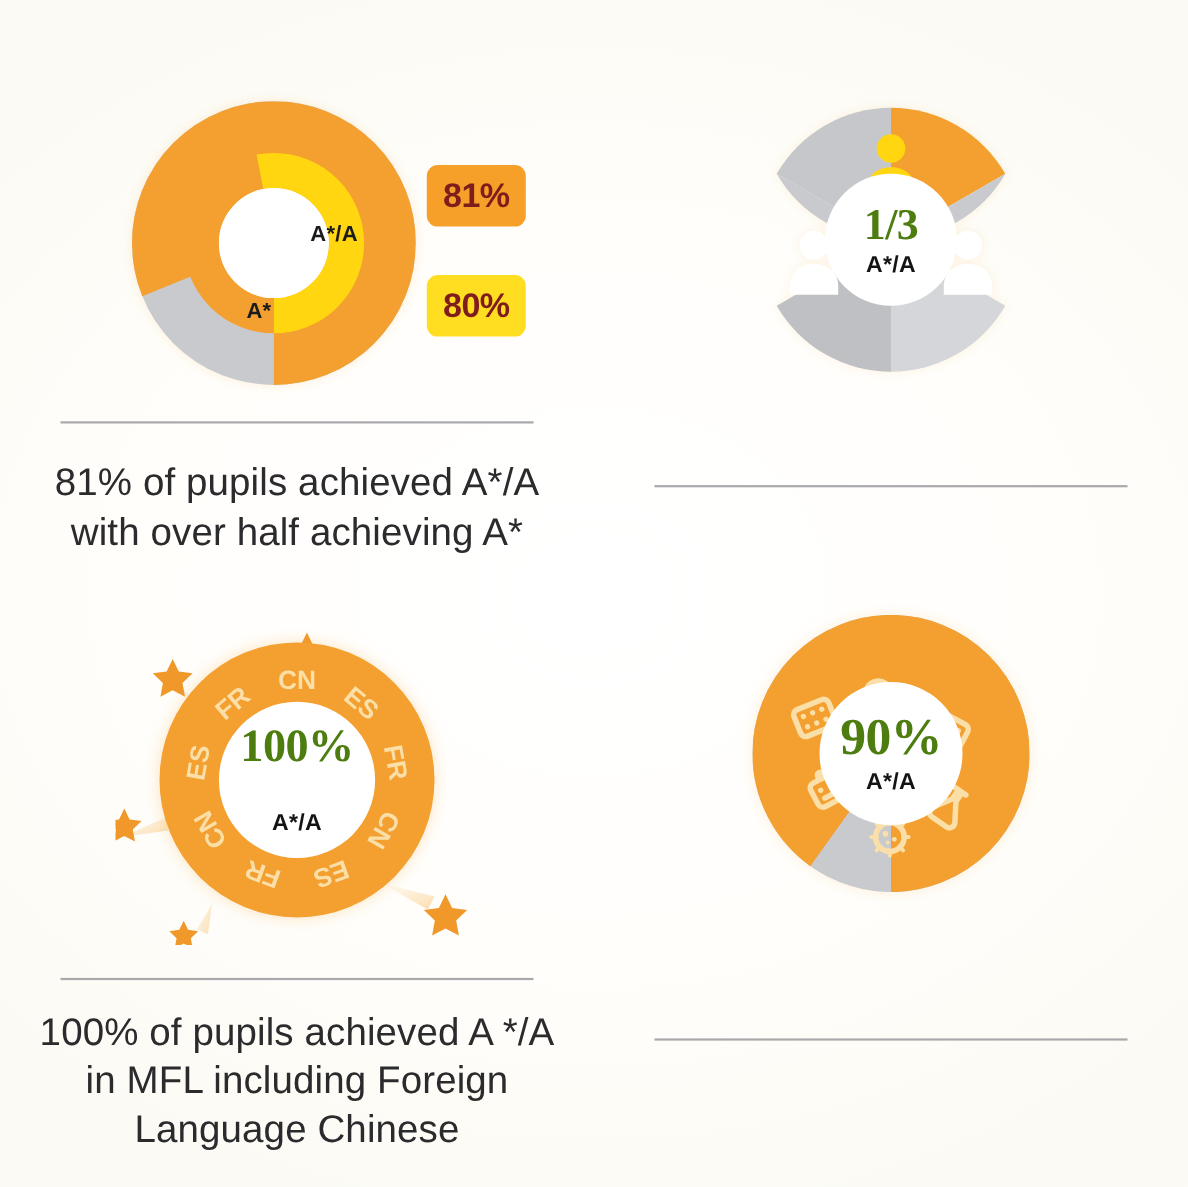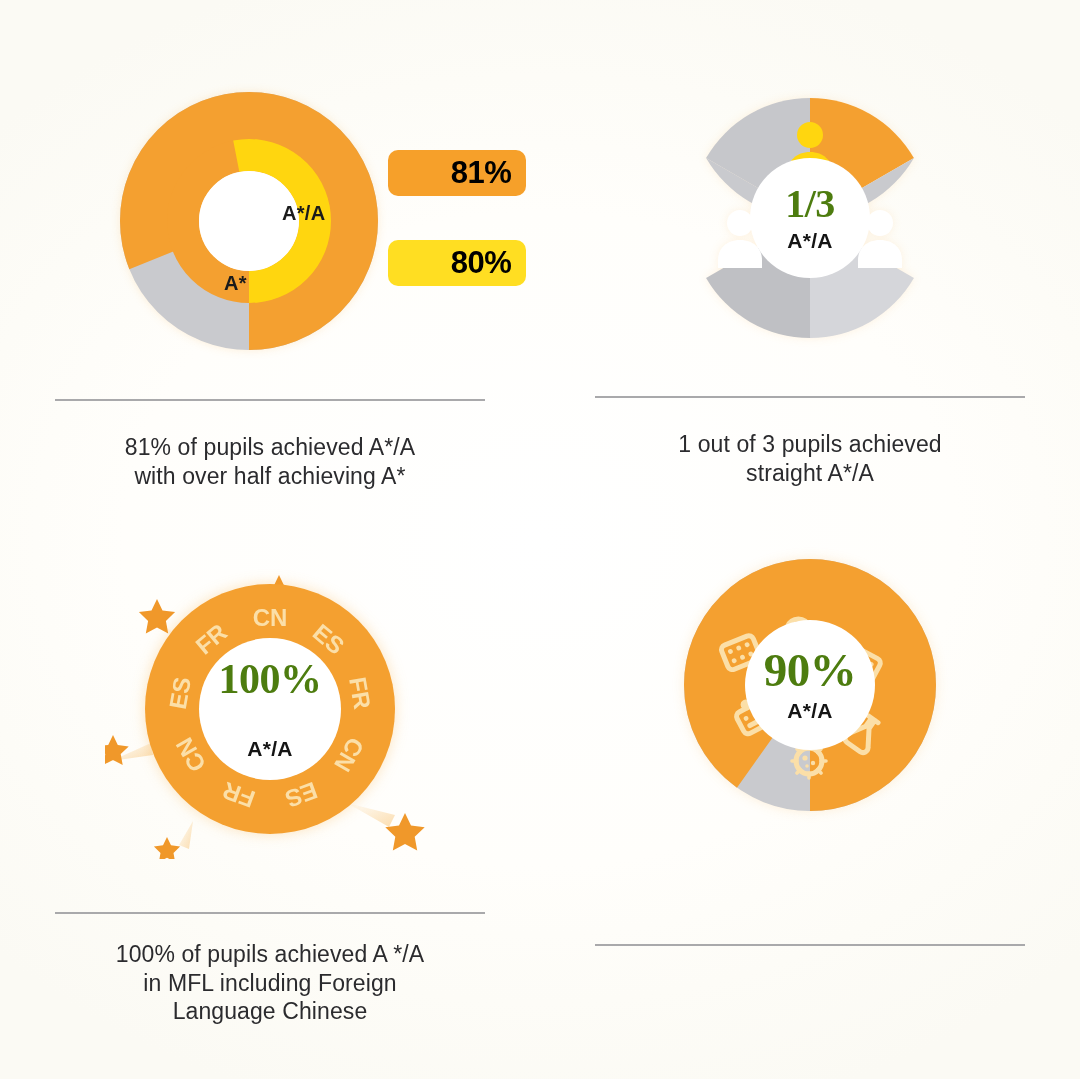--- a/index.html
+++ b/index.html
@@ -51,21 +51,21 @@
     width: 430px;
     height: 2px;
     background: #a9a9ab;
     margin: 0 auto;
   }
   .panel-r1 .divider-wrap { margin-top: auto; margin-bottom: 0; padding-bottom: 0; }
 
   .caption {
     text-align: center;
     color: #2b2b2e;
-    font-size: 23px;
+    font-size: 35px;
     line-height: 1.26;
     font-weight: 400;
     letter-spacing: 0.1px;
     font-family: "Liberation Sans", sans-serif;
     max-width: 470px;
   }
 
   
   .donut1-wrap {
     position: relative;
@@ -92,31 +92,30 @@
   .lbl-astar   { left: 104px; top: 180px; }
 
   .badges {
     position: absolute;
     left: 268px;
     top: 58px;
     width: 100px;
   }
   .badge {
     width: 90px;
-    height: 46px;
+    height: 56px;
     border-radius: 10px;
     display: flex;
     align-items: center;
     justify-content: center;
     font-size: 31px;
     font-weight: bold;
-    color: #000000;
+    color: #7f1d1d;
     letter-spacing: -0.5px;
     font-family: "Liberation Sans", sans-serif;
-    padding-left: 48px;
   }
   .badge-orange { background: #f6a02a; }
   .badge-yellow { background: #ffde22; margin-top: 44px; }
 
   
   .donut2-wrap {
     position: relative;
     width: 252px;
     height: 252px;
     filter: drop-shadow(0 0 5px rgba(243,155,31,0.12));
@@ -291,23 +290,20 @@
           <div class="donut2-center">
             <div class="big-num">1/3</div>
             <div class="sub-num">A*/A</div>
           </div>
         </div>
       </div>
 
       <div class="spacer"></div>
       <div class="divider-wrap">
         <div class="divider"></div>
-      </div>
-      <div class="cap-wrap">
-        <div class="caption">1 out of 3 pupils achieved<br>straight A*/A</div>
       </div>
       <div class="spacer"></div>
     </div>
 
     <div class="panel panel-r2">
       <div class="viz">
         <div class="donut3-wrap">
 
           <svg class="stars-layer" viewBox="0 0 330 300">
             <defs>

